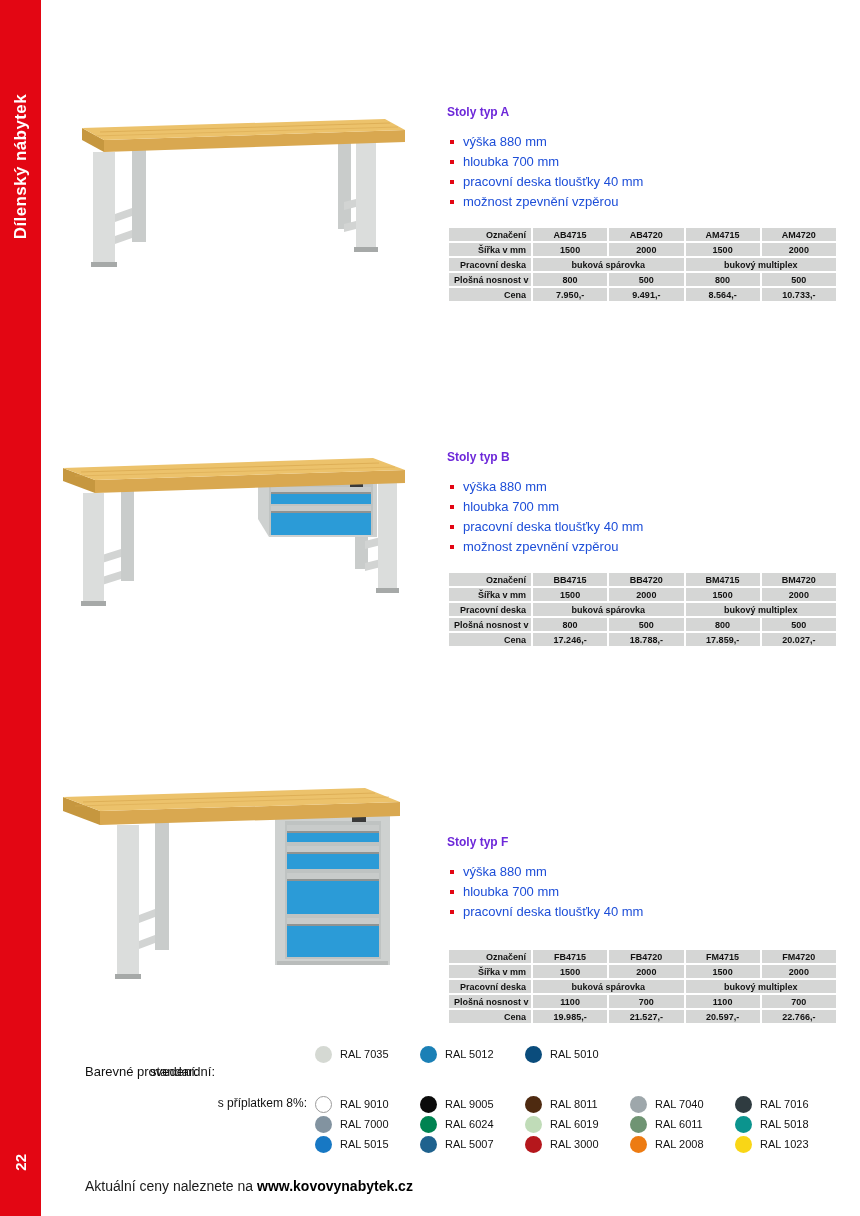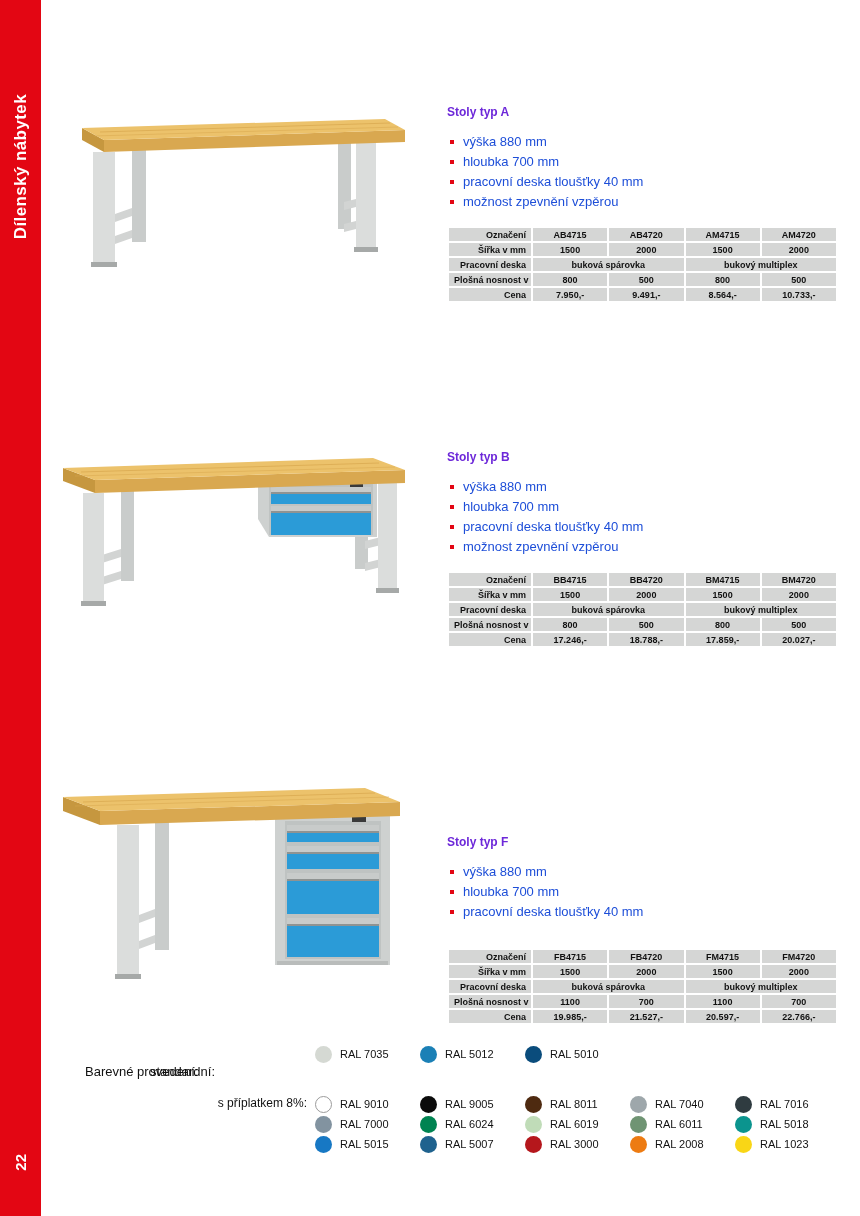--- a/index.html
+++ b/index.html
@@ -381,14 +381,17 @@
     <div class="swatch">
         <span class="dot" style="background-color: rgb(237, 123, 18);"></span>
         <span class="name">RAL 2008</span>
       </div>
     <div class="swatch">
         <span class="dot" style="background-color: rgb(249, 214, 22);"></span>
         <span class="name">RAL 1023</span>
       </div>
   </div>
 
+  <div class="footer">
+    <span>Aktuální ceny naleznete na </span><span class="site">www.kovovynabytek.cz</span>
+  </div>
 
 </div>
 
 </body></html>

